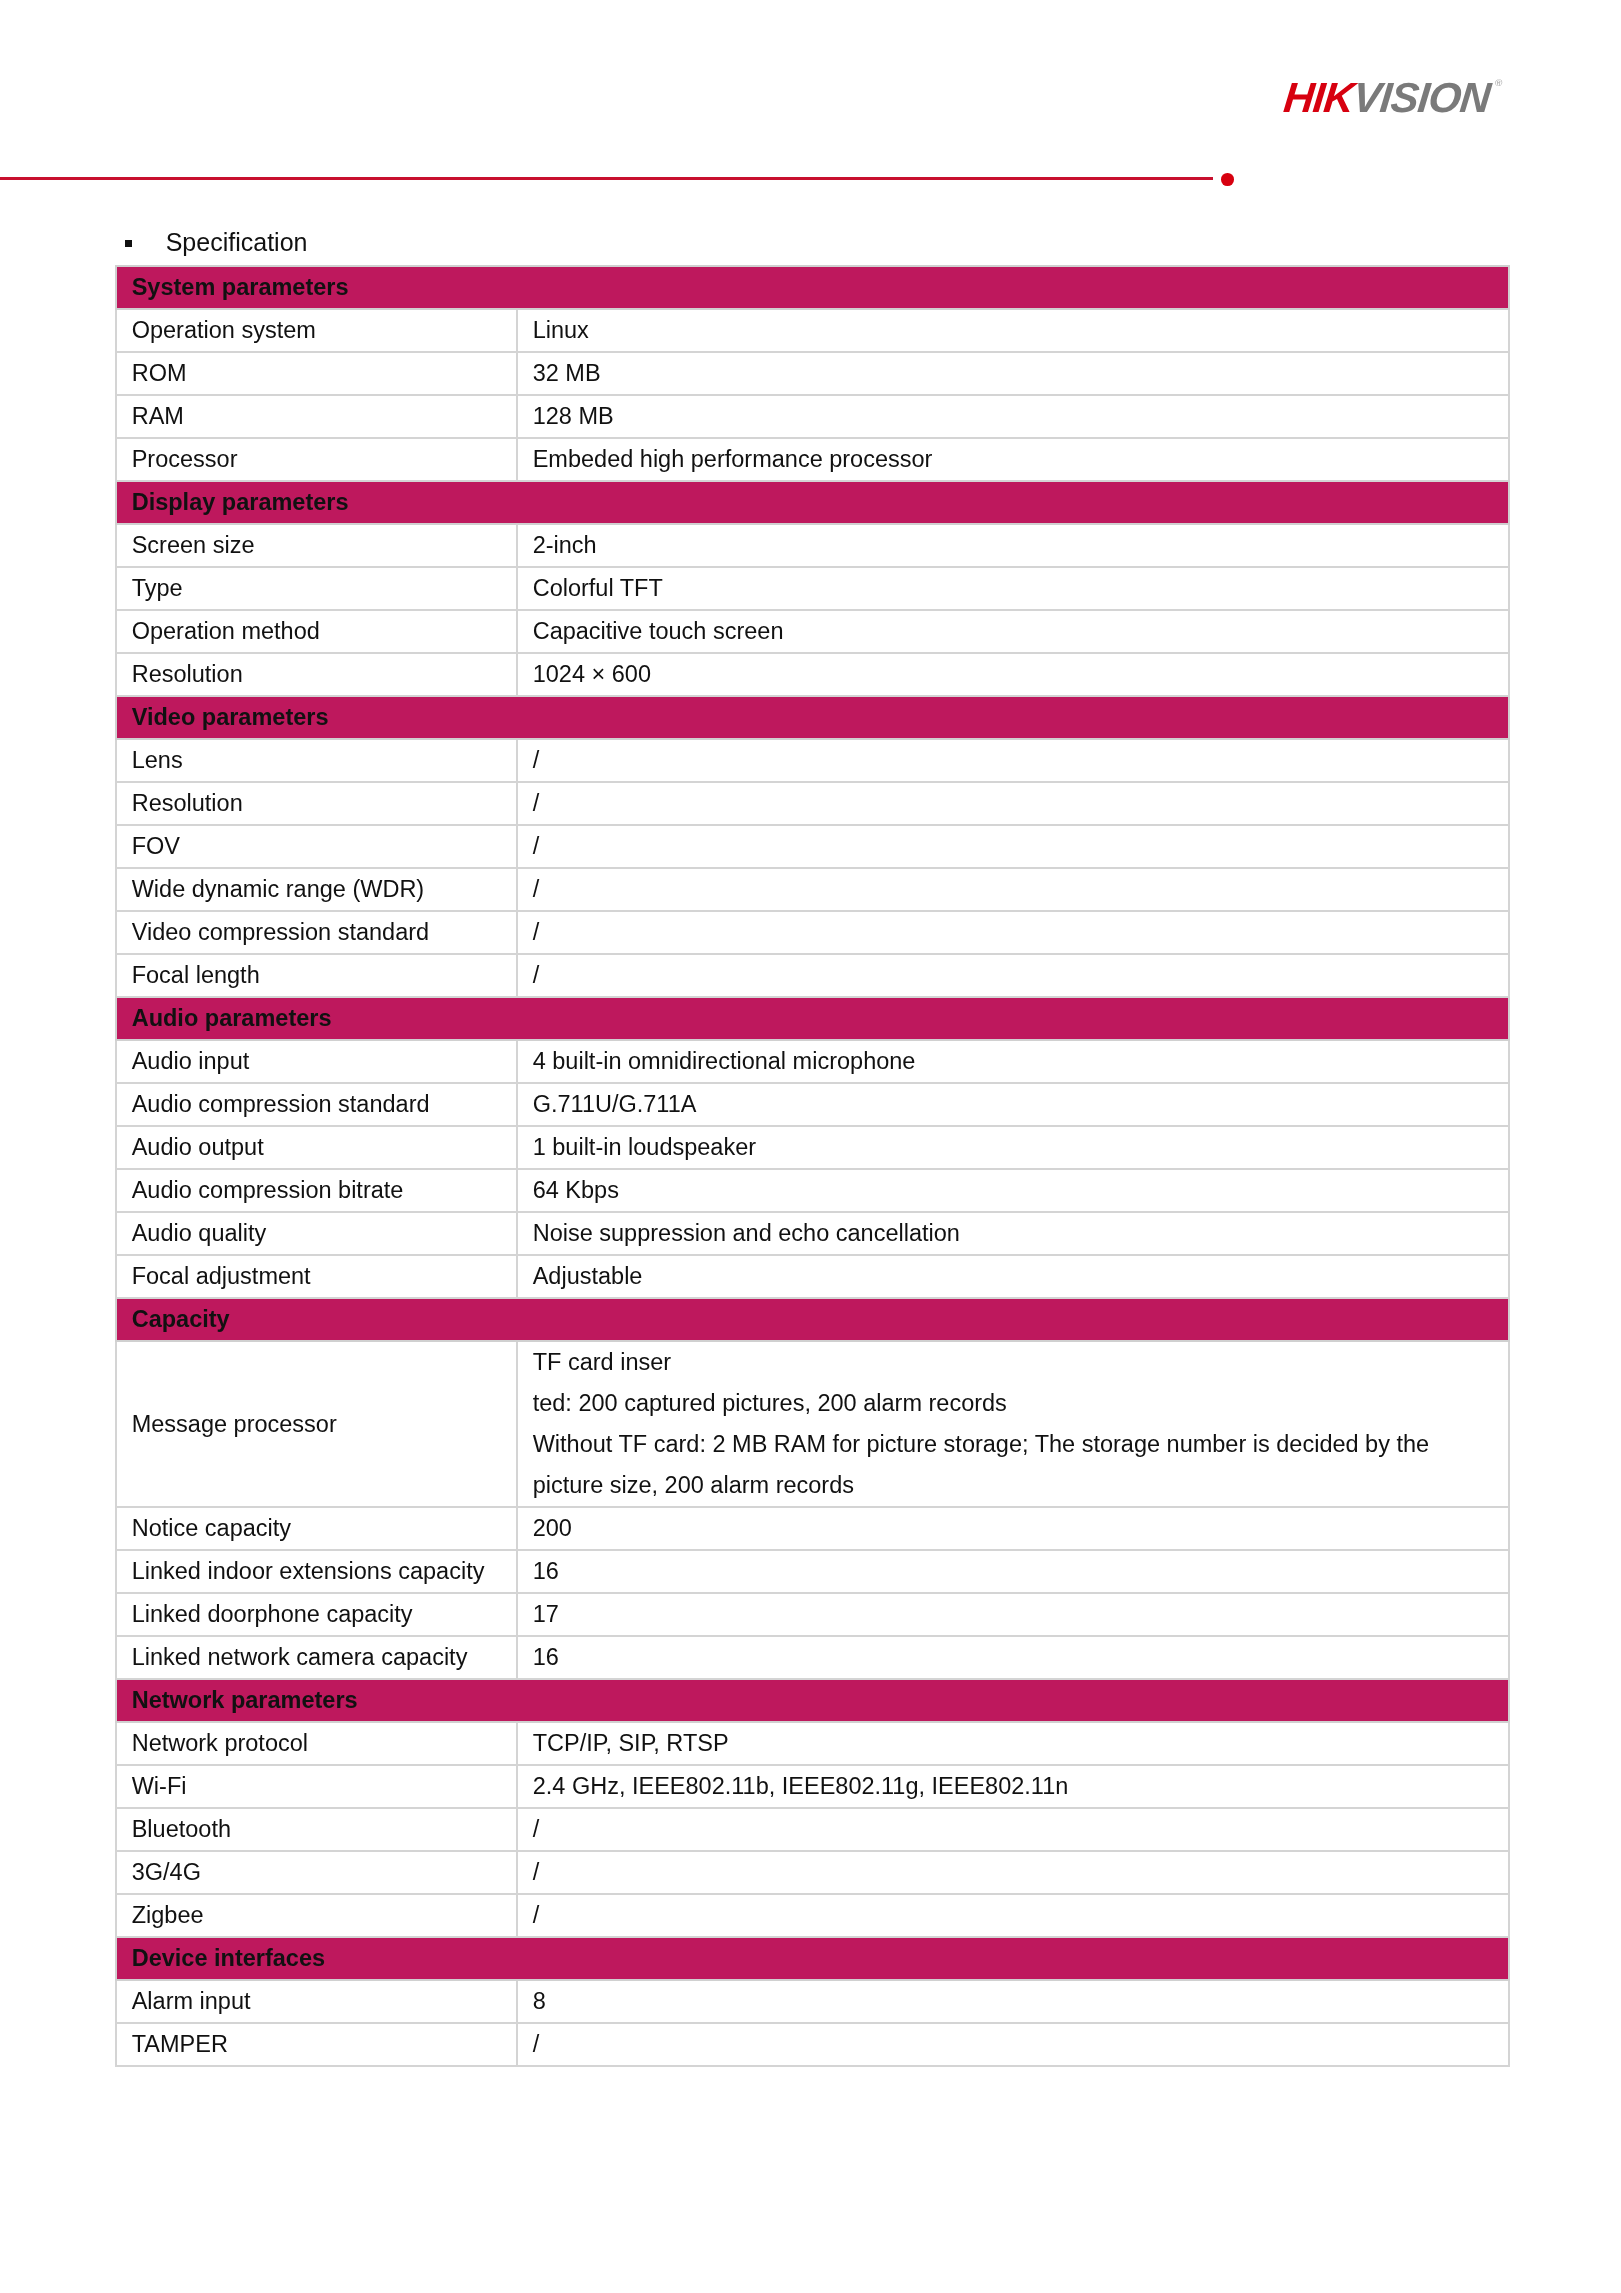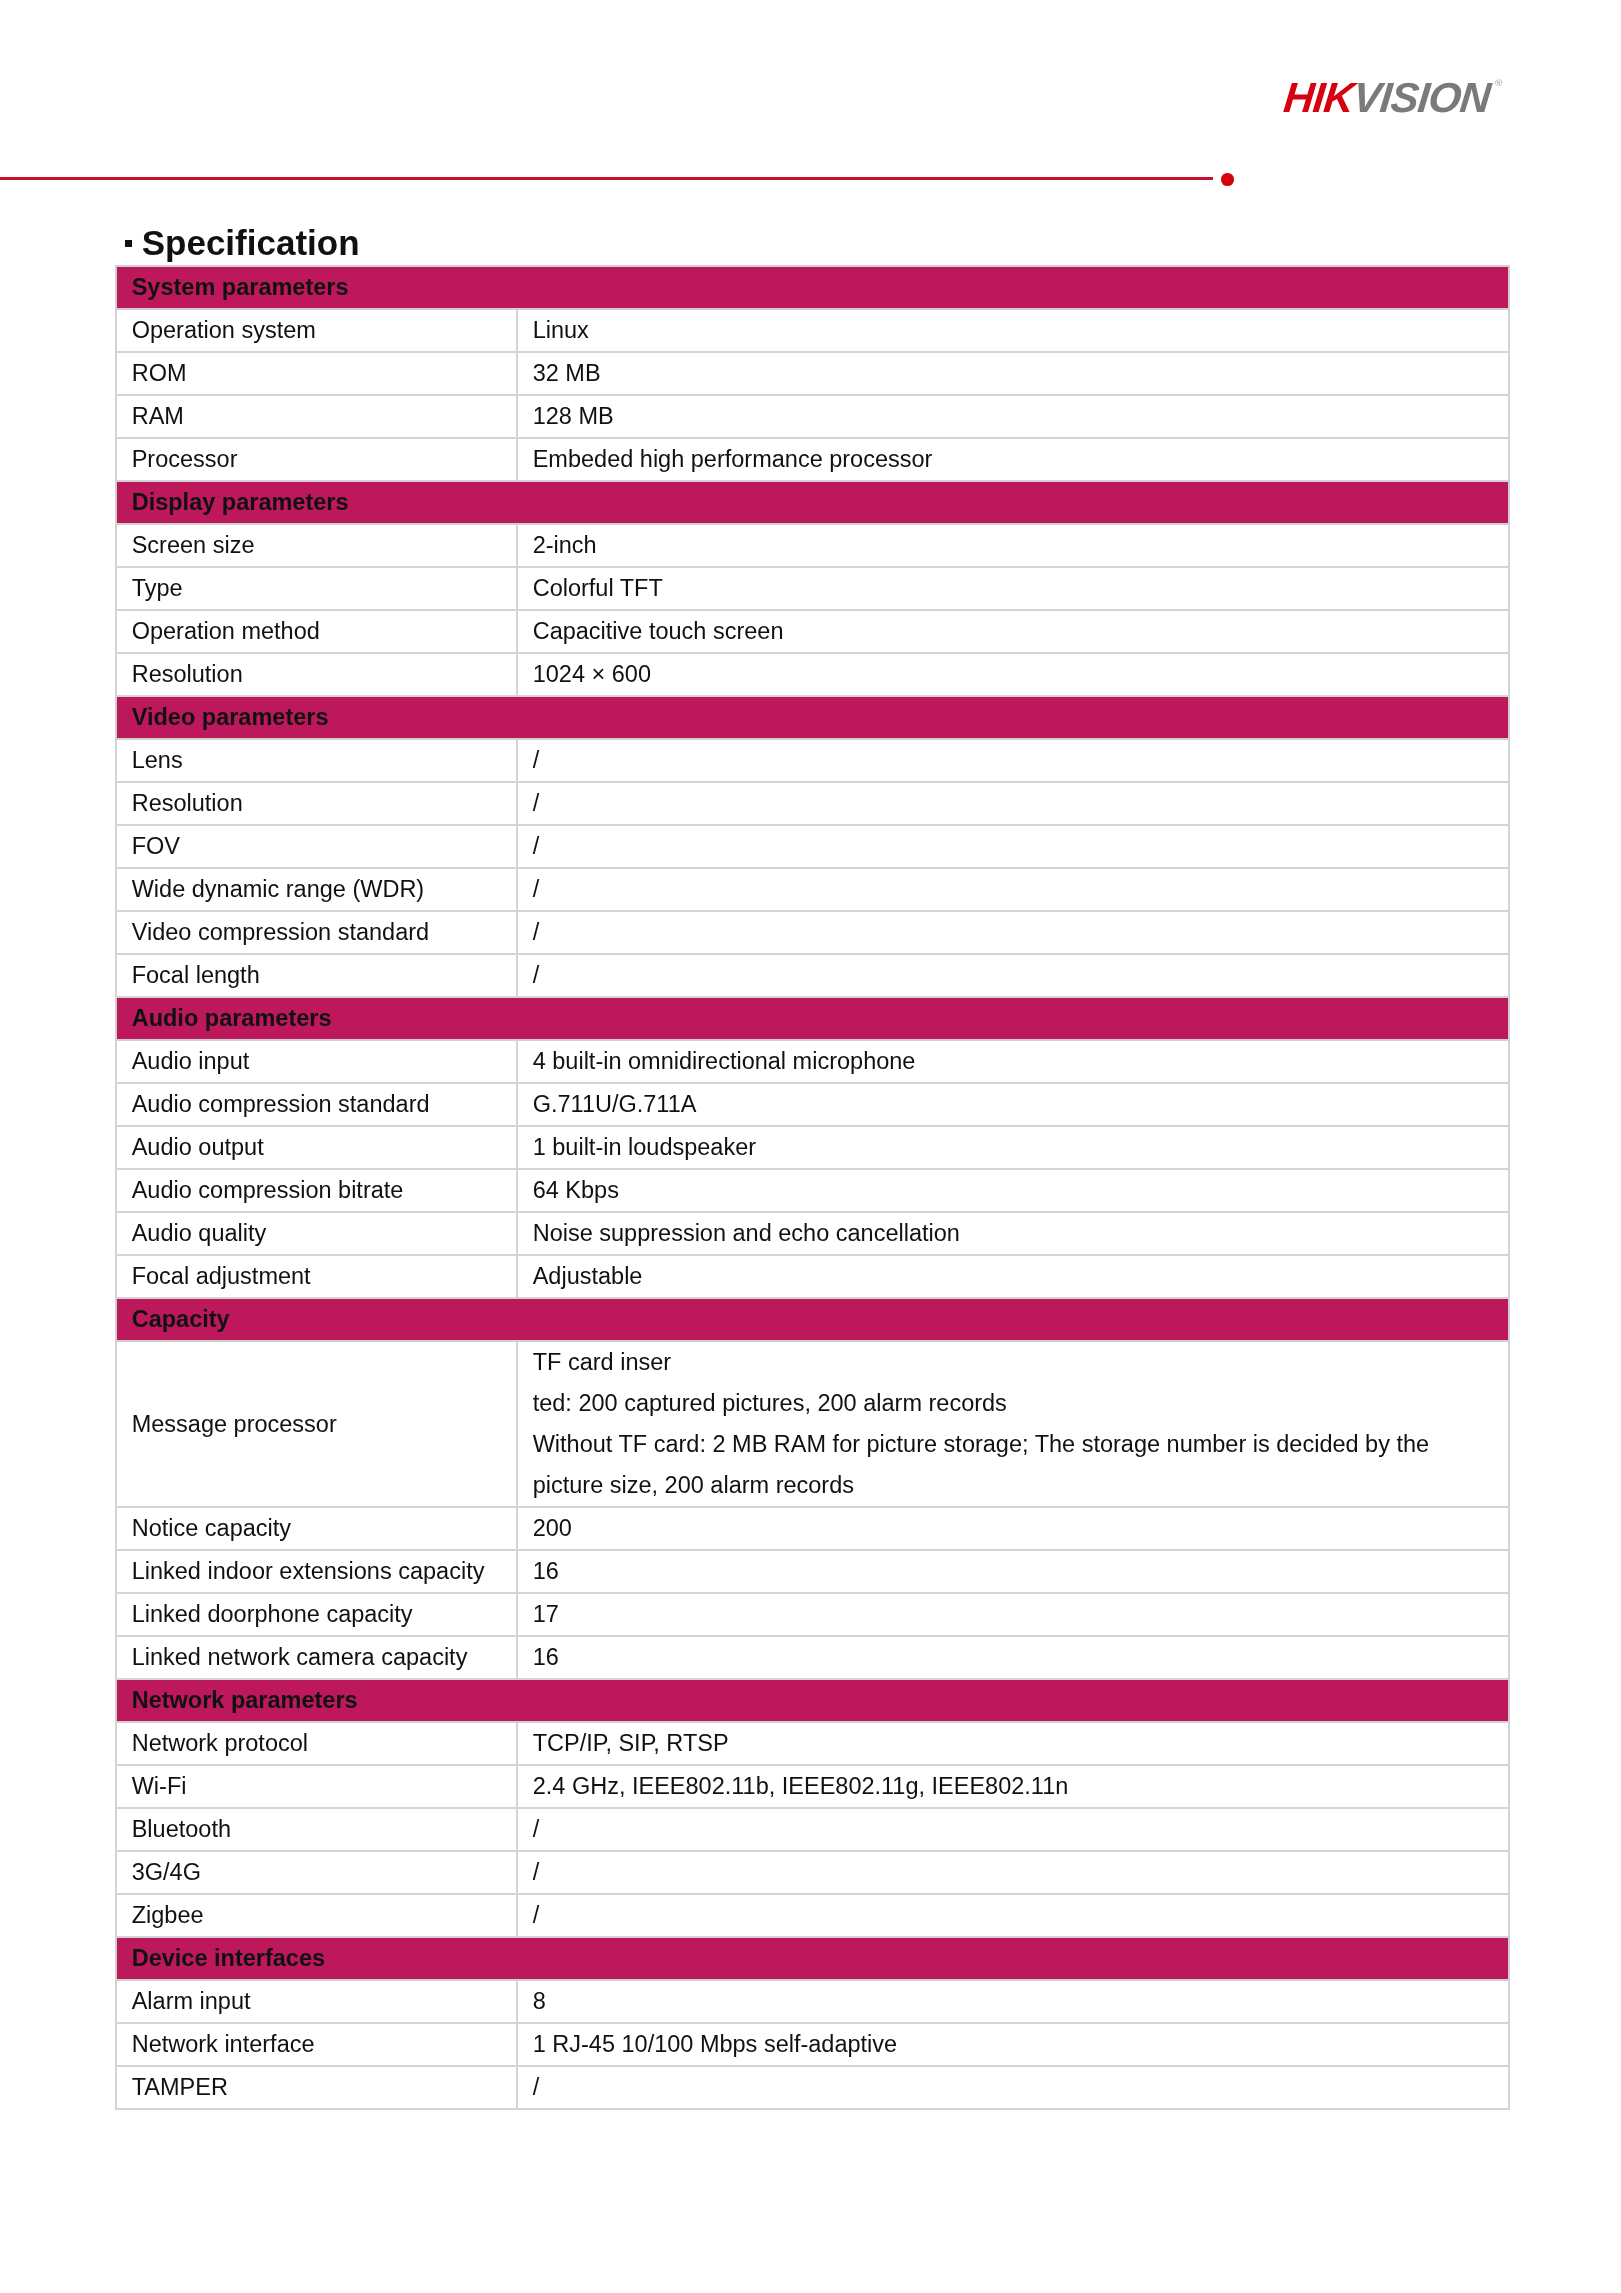--- a/index.html
+++ b/index.html
@@ -6,22 +6,22 @@
   body { width: 1621px; height: 2294px; position: relative; overflow: hidden;
          font-family: "Liberation Sans", "DejaVu Sans", sans-serif; color: #111111; }
   .logo { position: absolute; left: 1284px; top: 76px; height: 43px; display: flex; align-items: flex-start;
           font-family: "Liberation Sans", sans-serif; font-weight: bold; font-style: italic;
           font-size: 42px; letter-spacing: -1px; line-height: 43px; transform: skewX(-6deg); }
   .logo .hik { color: #d7000f; }
   .logo .vision { color: #7a7a7a; }
   .logo .reg { color: #9a9a9a; font-size: 9.8px; line-height: 13.7px; font-style: normal; margin-left: 3.9px; font-weight: normal; }
   .red-line { position: absolute; left: 0; top: 177px; width: 1213px; height: 2.9px; background: #c8102e; }
   .red-dot { position: absolute; left: 1221px; top: 173px; width: 12.7px; height: 12.7px; border-radius: 50%; background: #d7000f; }
-  .title { position: absolute; left: 125px; top: 222px; font-size: 35px; font-weight: bold; line-height: 41px;
-           display: flex; align-items: center; }
+  .title { position: absolute; left: 125px; top: 222px; font-size: 25px; font-weight: normal; line-height: 41px;
+           display: flex; align-items: center; gap: 24px; }
   .title .bullet { display: inline-block; width: 6.9px; height: 6.9px; background: #111; margin-right: 9.8px; margin-top: 2px; }
   table.spec { position: absolute; left: 115px; top: 265px; width: 1393px; border-collapse: collapse; table-layout: fixed; }
   table.spec col.c1 { width: 401px; }
   table.spec col.c2 { width: 992px; }
   table.spec td { border: 2px solid #d4d4d4; font-size: 23.5px; line-height: 41px; padding: 0 0 0 14.7px; vertical-align: middle; }
   table.spec tr.section td { background: #be185d; font-weight: bold; height: 39px; border-color: #d0d0d0; }
   table.spec tr.row td { height: 39px; }
   table.spec td.value .line { display: block; line-height: 41px; }
 </style>
 </head>
@@ -250,26 +250,20 @@
       <tr class="section">
         <td colspan="2">Device interfaces</td>
       </tr>
       <tr class="row">
         <td class="label">Alarm input</td>
         <td class="value">
           <span class="line">8</span>
         </td>
       </tr>
       <tr class="row">
-        <td class="label">Network interface</td>
-        <td class="value">
-          <span class="line">1 RJ-45 10/100 Mbps self-adaptive</span>
-        </td>
-      </tr>
-      <tr class="row">
         <td class="label">TAMPER</td>
         <td class="value">
           <span class="line">/</span>
         </td>
       </tr>
     </tbody>
 </table>
 
 
 </body></html>

